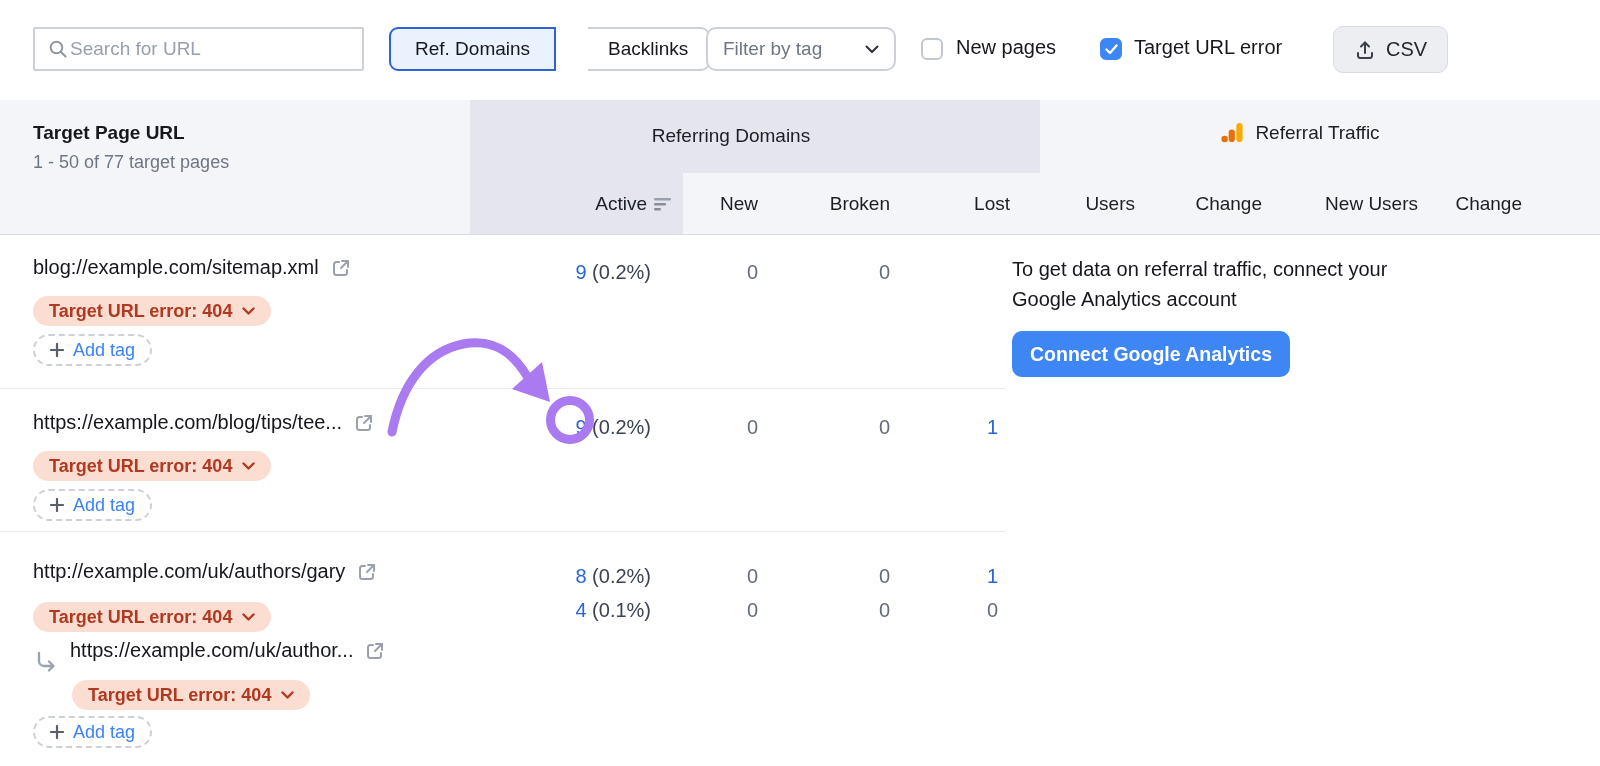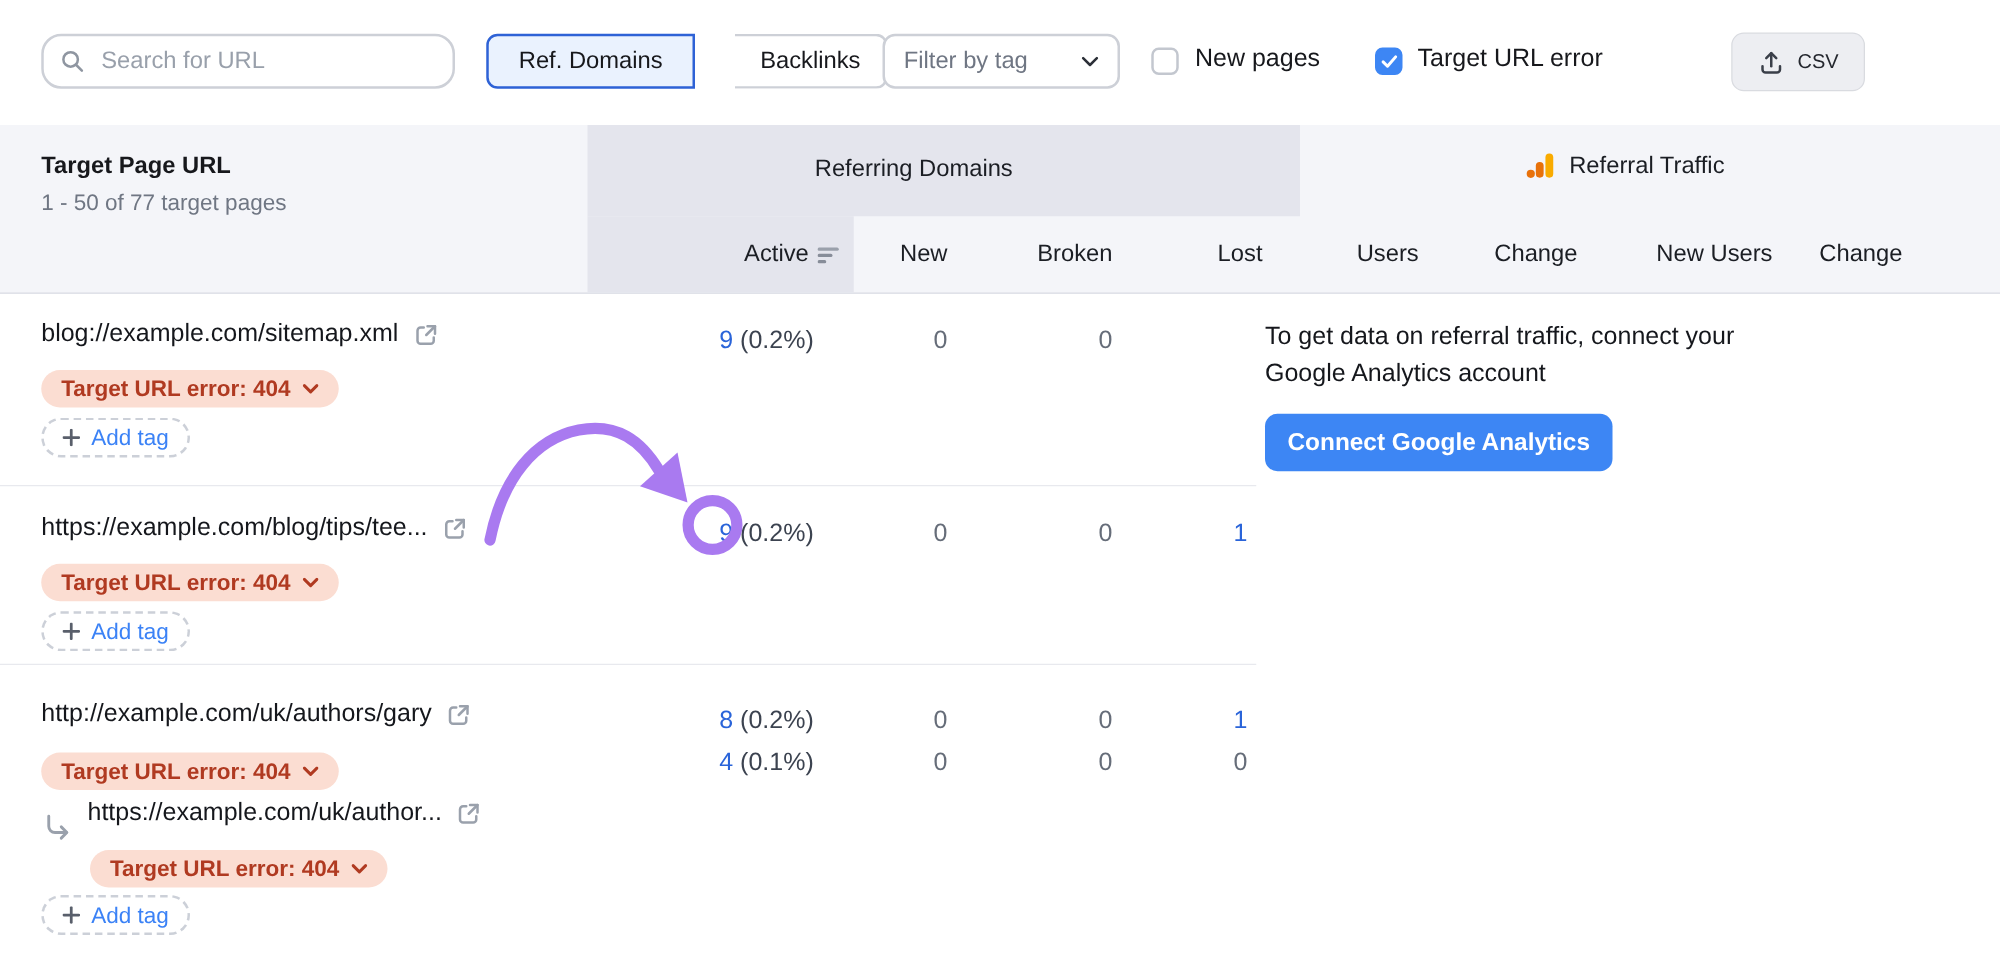--- a/index.html
+++ b/index.html
@@ -1,35 +1,35 @@
 <!DOCTYPE html>
 <html><head>
 <meta charset="utf-8">
 <style>
   html,body{margin:0;padding:0;background:#fff;}
   body{font-family:"Liberation Sans", sans-serif;color:#17181c;}
   .screen{position:relative;width:1600px;height:766px;background:#fff;overflow:hidden;}
   .abs{position:absolute;}
 
   
-  .search-box{left:33px;top:27px;width:331px;height:44px;border:2px solid #cdd0d7;border-radius:16px;
-    display:flex;align-items:center;gap:11px;padding:12px 13px;box-sizing:border-box;background:#fff;}
+  .search-box{left:33px;top:27px;width:331px;height:44px;border:2px solid #cdd0d7;border-radius:2px;
+    display:flex;align-items:center;padding:12px 13px;box-sizing:border-box;background:#fff;}
   .search-box input{border:none;outline:none;font-size:19px;width:100%;font-family:inherit;color:#2c3038;background:transparent;}
   .search-box input::placeholder{color:#99a0ab;}
   .seg{left:389px;top:27px;height:44px;display:flex;}
   .seg-btn{display:flex;align-items:center;font-size:19px;box-sizing:border-box;height:44px;cursor:pointer;}
   .seg-ref{background:#eaf2fe;border:2px solid #2e62d6;border-radius:9px 0 0 9px;padding:0 24px;z-index:1;}
   .seg-back{background:#fff;border:2px solid #cdd0d7;border-left:none;border-radius:0 9px 9px 0;padding:0 20px;margin-left:32px;}
   .filter{left:706px;top:27px;width:190px;height:44px;border:2px solid #cdd0d7;border-radius:10px;box-sizing:border-box;
     display:flex;align-items:center;justify-content:space-between;padding:0 15px;color:#6f7683;font-size:19px;background:#fff;cursor:pointer;}
   .cb{width:22px;height:22px;border:2px solid #c3c7cf;border-radius:6px;background:#fff;box-sizing:border-box;cursor:pointer;}
   .cb.checked{background:#3d86f4;border-color:#3d86f4;display:flex;align-items:center;justify-content:center;}
   .cb-label{font-size:20px;color:#17181c;}
-  .csv-btn{left:1385px;top:26px;height:45px;padding:0 20px;background:#edeef2;border:1px solid #d9dbe0;border-radius:10px;
-    display:flex;align-items:center;gap:10px;font-size:16px;color:#24272e;cursor:pointer;}
+  .csv-btn{left:1333px;top:26px;height:45px;padding:0 20px;background:#edeef2;border:1px solid #d9dbe0;border-radius:10px;
+    display:flex;align-items:center;gap:10px;font-size:20px;color:#24272e;cursor:pointer;}
 
   
   .thead{left:0;top:100px;width:1600px;height:135px;background:#f4f5f9;border-bottom:1px solid #d9dbe3;box-sizing:border-box;}
   .dark-group{left:470px;top:0;width:570px;height:73px;background:#e4e5ed;}
   .dark-active{left:470px;top:73px;width:213px;height:61px;background:#e4e5ed;}
   .tpu{left:33px;top:22px;font-size:19px;font-weight:bold;}
   .pag{left:33px;top:52px;font-size:18px;color:#6f7683;}
   .group-label{font-size:19px;color:#1b1e24;}
   .rd-label{left:470px;top:25px;width:522px;text-align:center;}
   .rt-wrap{left:1040px;top:20px;width:520px;display:flex;align-items:center;justify-content:center;gap:10px;}

